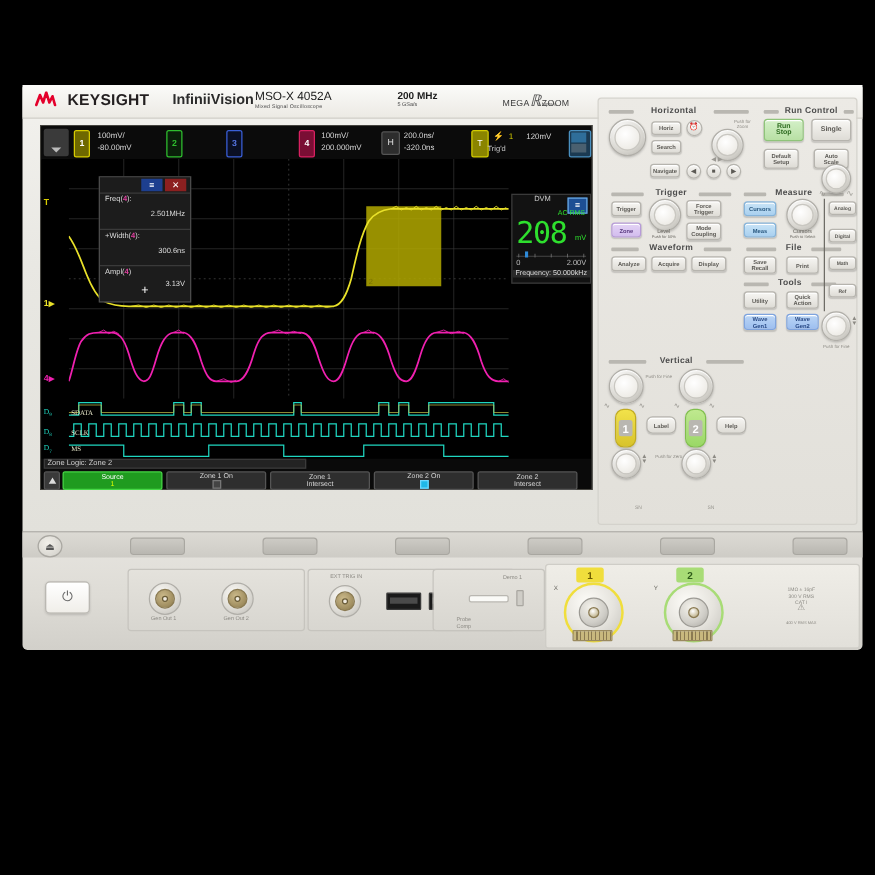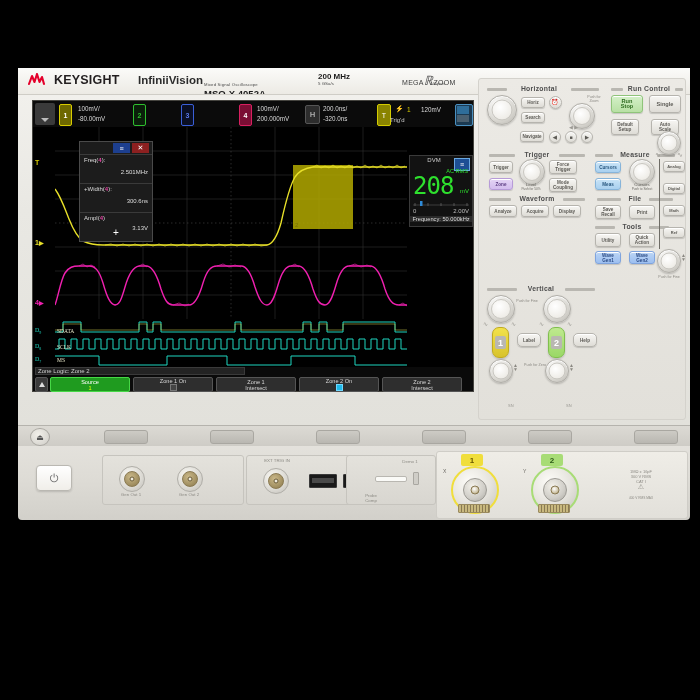--- a/index.html
+++ b/index.html
@@ -42,21 +42,21 @@
   .ks-wave { width: 22px; height: 14px; display:block; }
   .ks-word {
     font-size: 12.5px; font-weight: bold; letter-spacing: .2px; color: #231f20;
   }
   .iv-word {
     position: absolute; left: 120px; top: 6px;
     font-size: 11.5px; font-weight: bold; color: #2b2b2b;
   }
   .model-word {
     position: absolute; left: 186px; top: 4px;
-    font-size: 9.5px; font-weight: bold; color: #1b1b1b; margin-top: 16px;
+    font-size: 9.5px; font-weight: normal; color: #1b1b1b;
   }
   .model-sub {
     position: absolute; left: 186px; top: 14px;
     font-size: 4.2px; color: #4a4a4a; letter-spacing:.2px;
   }
   .bw-word {
     position: absolute; left: 300px; top: 4px;
     font-size: 8px; font-weight: bold; color: #1b1b1b;
   }
   .bw-sub {

